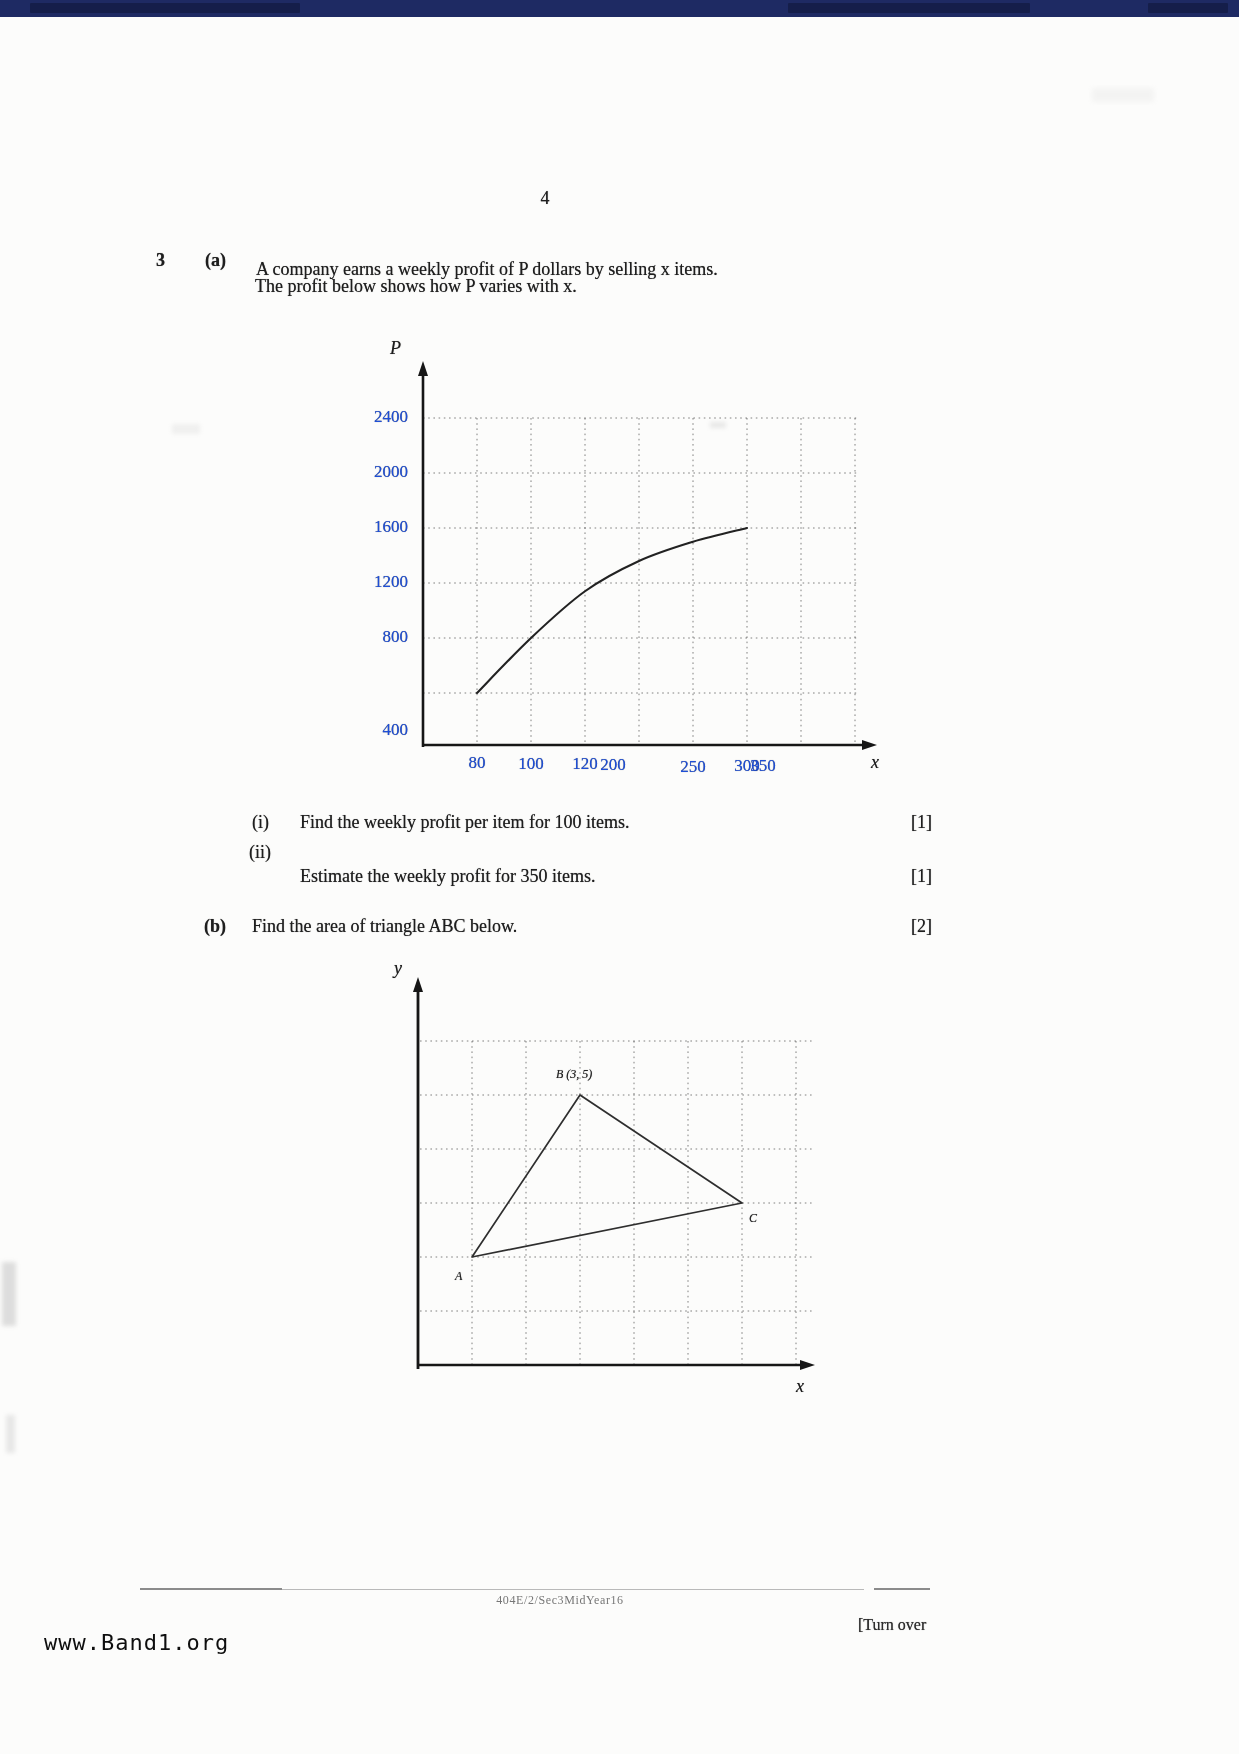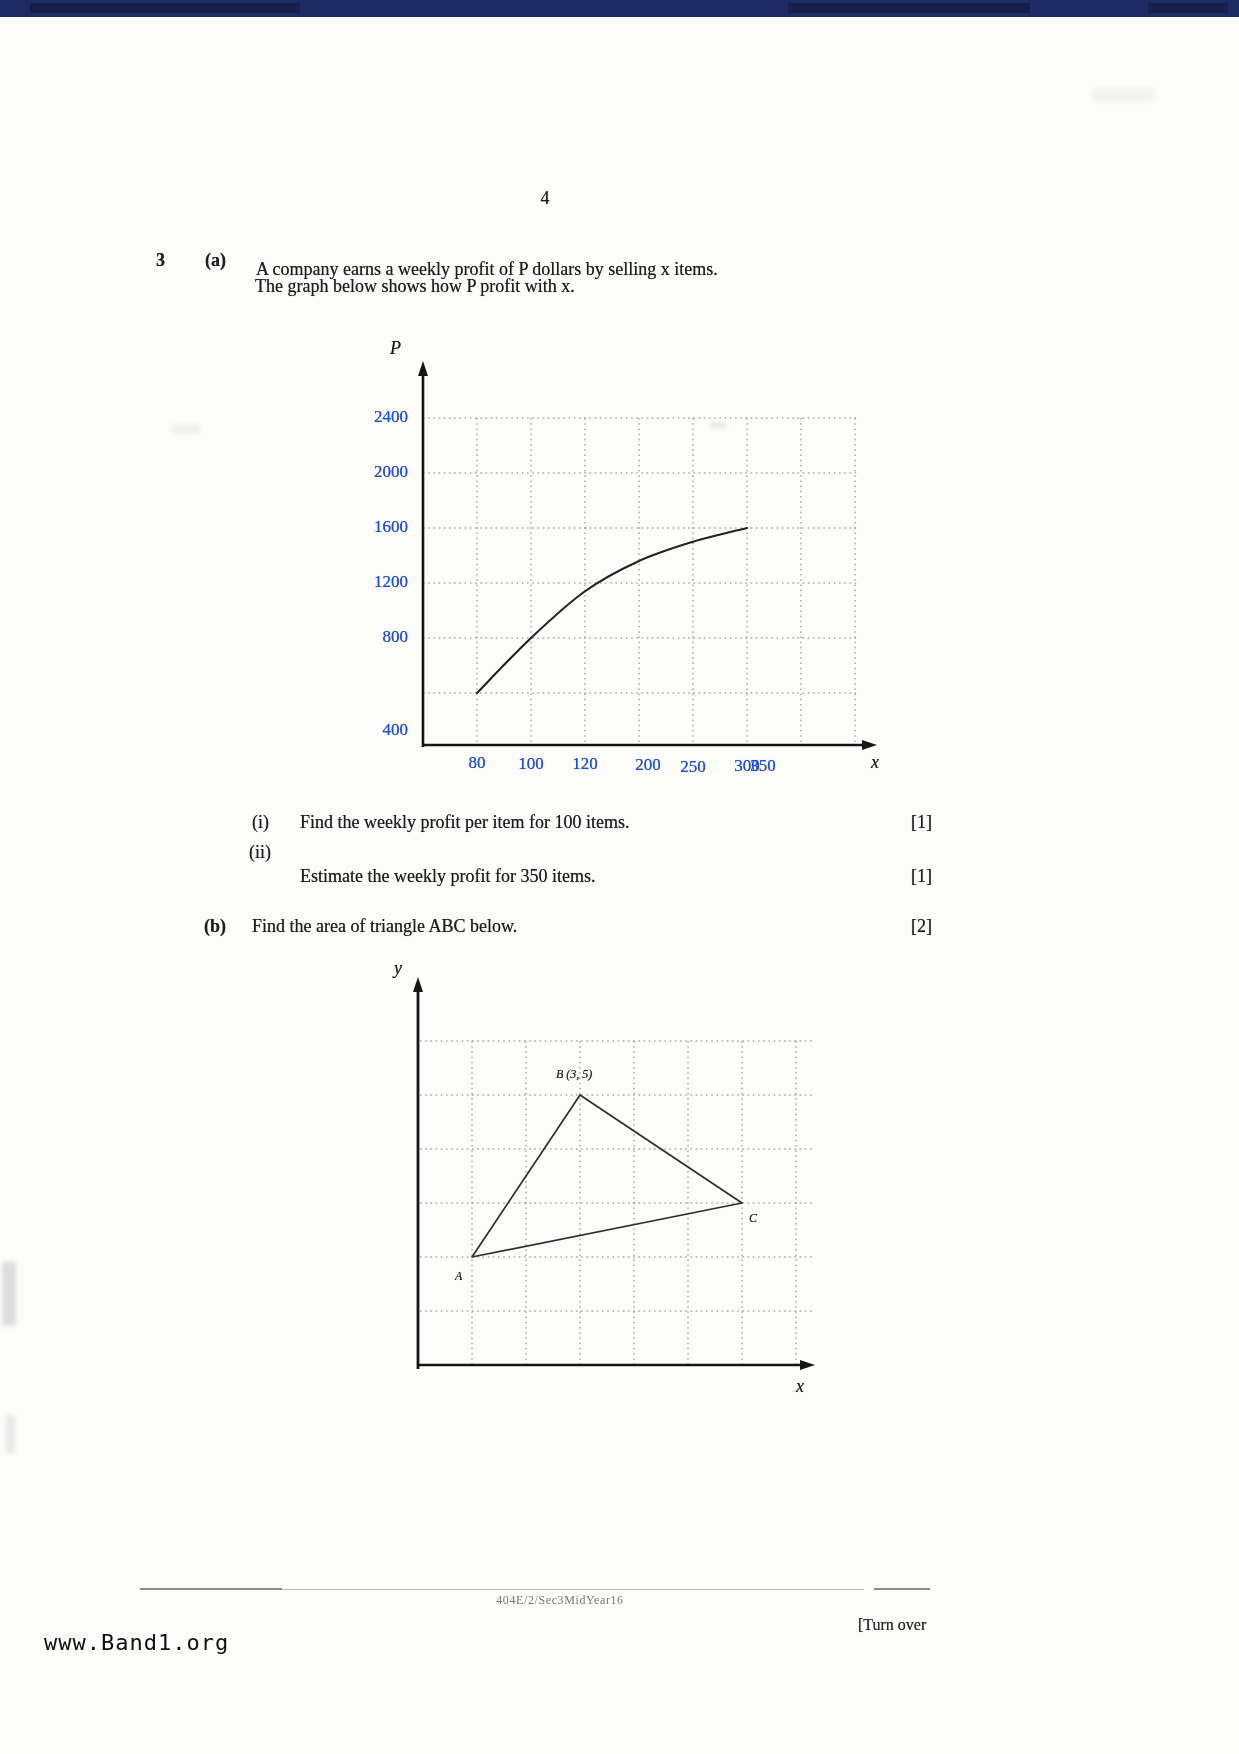--- a/index.html
+++ b/index.html
@@ -69,21 +69,21 @@
     <div class="bar-blk b1"></div>
     <div class="bar-blk b2"></div>
     <div class="bar-blk b3"></div>
   </div>
 
   <div class="abs scan page-number">4</div>
 
   <span class="abs scan qnum">3</span>
   <span class="abs scan qpart-a">(a)</span>
   <span class="abs scan qline1">A company earns a weekly profit of P dollars by selling x items.</span>
-  <span class="abs scan qline2">The graph below shows how P profit with x.</span>
+  <span class="abs scan qline2">The profit below shows how P varies with x.</span>
 
   <svg id="figures-svg" viewBox="0 0 1239 1754" xmlns="http://www.w3.org/2000/svg">
       <line x1="423" y1="693" x2="858" y2="693" stroke="#4c4c4c" stroke-width="1" stroke-dasharray="1.6 3.6" opacity="0.7"></line>
       <line x1="423" y1="638" x2="858" y2="638" stroke="#4c4c4c" stroke-width="1" stroke-dasharray="1.6 3.6" opacity="0.7"></line>
       <line x1="423" y1="583" x2="858" y2="583" stroke="#4c4c4c" stroke-width="1" stroke-dasharray="1.6 3.6" opacity="0.7"></line>
       <line x1="423" y1="528" x2="858" y2="528" stroke="#4c4c4c" stroke-width="1" stroke-dasharray="1.6 3.6" opacity="0.7"></line>
       <line x1="423" y1="473" x2="858" y2="473" stroke="#4c4c4c" stroke-width="1" stroke-dasharray="1.6 3.6" opacity="0.7"></line>
       <line x1="423" y1="418" x2="858" y2="418" stroke="#4c4c4c" stroke-width="1" stroke-dasharray="1.6 3.6" opacity="0.7"></line>
       <line x1="477" y1="418" x2="477" y2="745" stroke="#4c4c4c" stroke-width="1" stroke-dasharray="1.6 3.6" opacity="0.7"></line>
       <line x1="531" y1="418" x2="531" y2="745" stroke="#4c4c4c" stroke-width="1" stroke-dasharray="1.6 3.6" opacity="0.7"></line>
@@ -120,21 +120,21 @@
   <div id="labels-layer">
       <div class="tick tick-y" style="left: 338px; top: 720px;">400</div>
       <div class="tick tick-y" style="left: 338px; top: 627px;">800</div>
       <div class="tick tick-y" style="left: 338px; top: 572px;">1200</div>
       <div class="tick tick-y" style="left: 338px; top: 517px;">1600</div>
       <div class="tick tick-y" style="left: 338px; top: 462px;">2000</div>
       <div class="tick tick-y" style="left: 338px; top: 407px;">2400</div>
       <div class="tick tick-x" style="left: 453px; top: 753px;">80</div>
       <div class="tick tick-x" style="left: 507px; top: 754px;">100</div>
       <div class="tick tick-x" style="left: 561px; top: 754px;">120</div>
-      <div class="tick tick-x" style="left: 624px; top: 755px;">200</div>
+      <div class="tick tick-x" style="left: 589px; top: 755px;">200</div>
       <div class="tick tick-x" style="left: 669px; top: 757px;">250</div>
       <div class="tick tick-x" style="left: 723px; top: 756px;">300</div>
       <div class="tick tick-x" style="left: 739px; top: 756px;">350</div>
       <div class="axis-label" style="left: 390px; top: 338px;">P</div>
       <div class="axis-label" style="left: 871px; top: 752px;">x</div>
       <div class="axis-label" style="left: 394px; top: 958px;">y</div>
       <div class="axis-label" style="left: 796px; top: 1376px;">x</div>
       <div class="pt-label" style="left: 455px; top: 1269px;">A</div>
       <div class="pt-label" style="left: 556px; top: 1067px;">B (3, 5)</div>
       <div class="pt-label" style="left: 749px; top: 1211px;">C</div>

